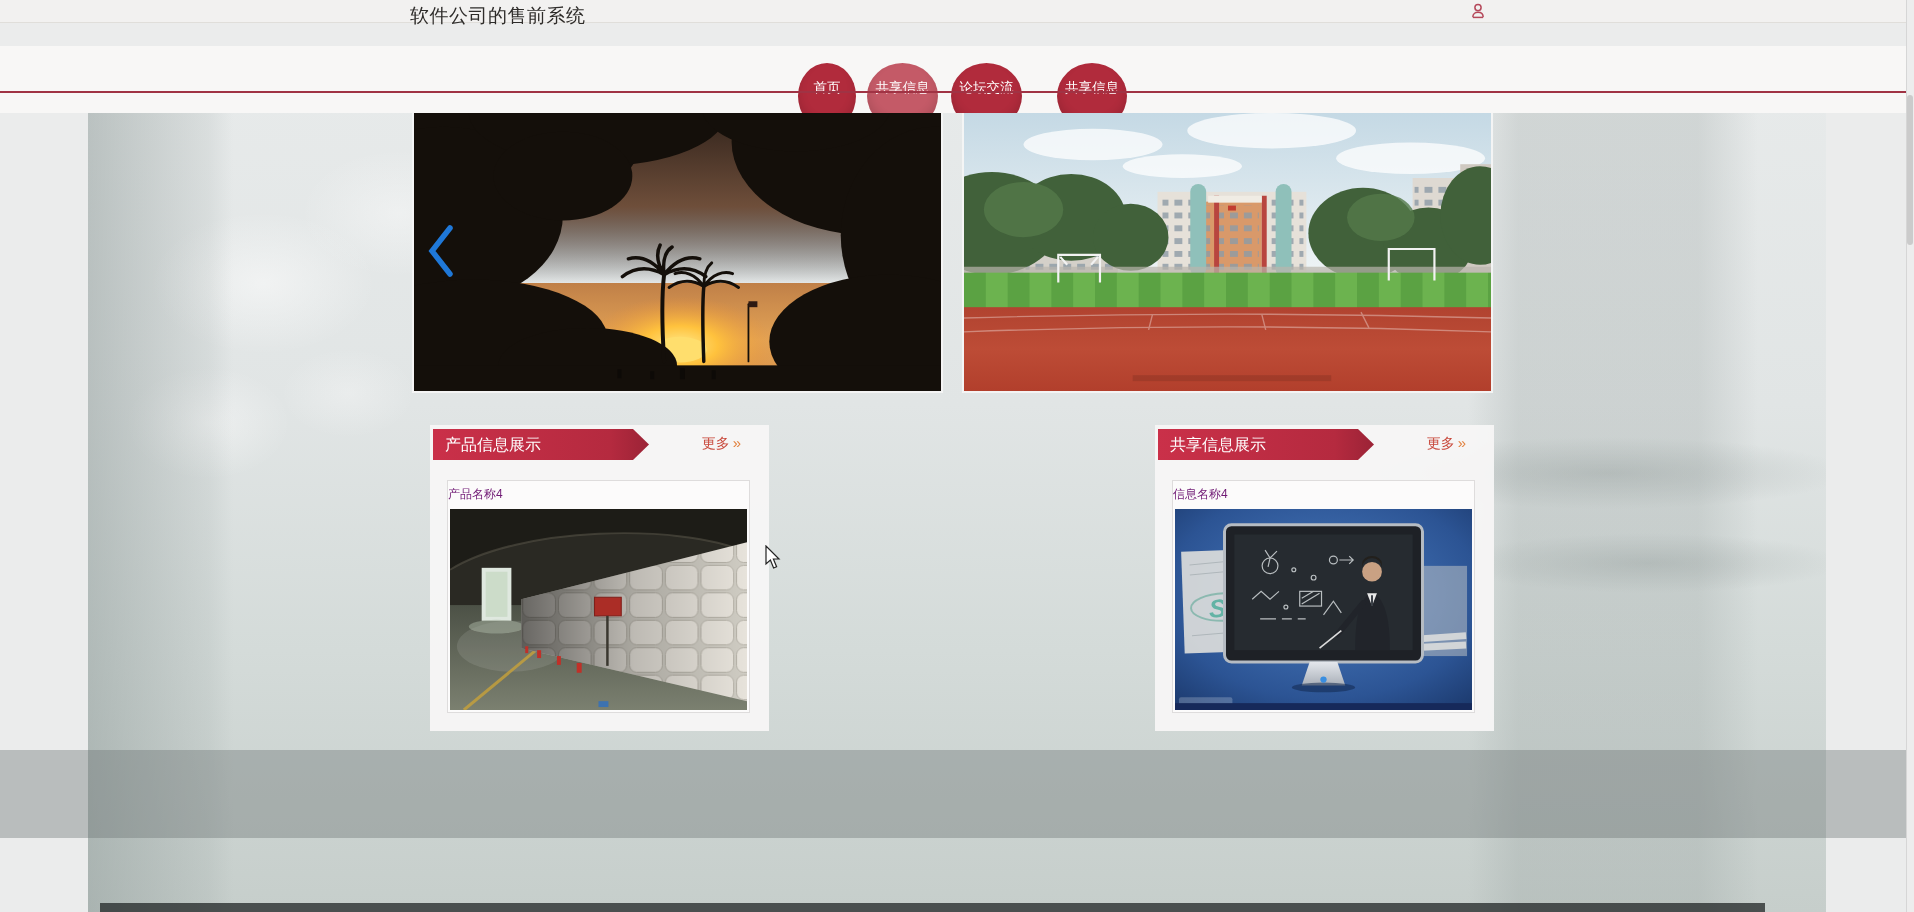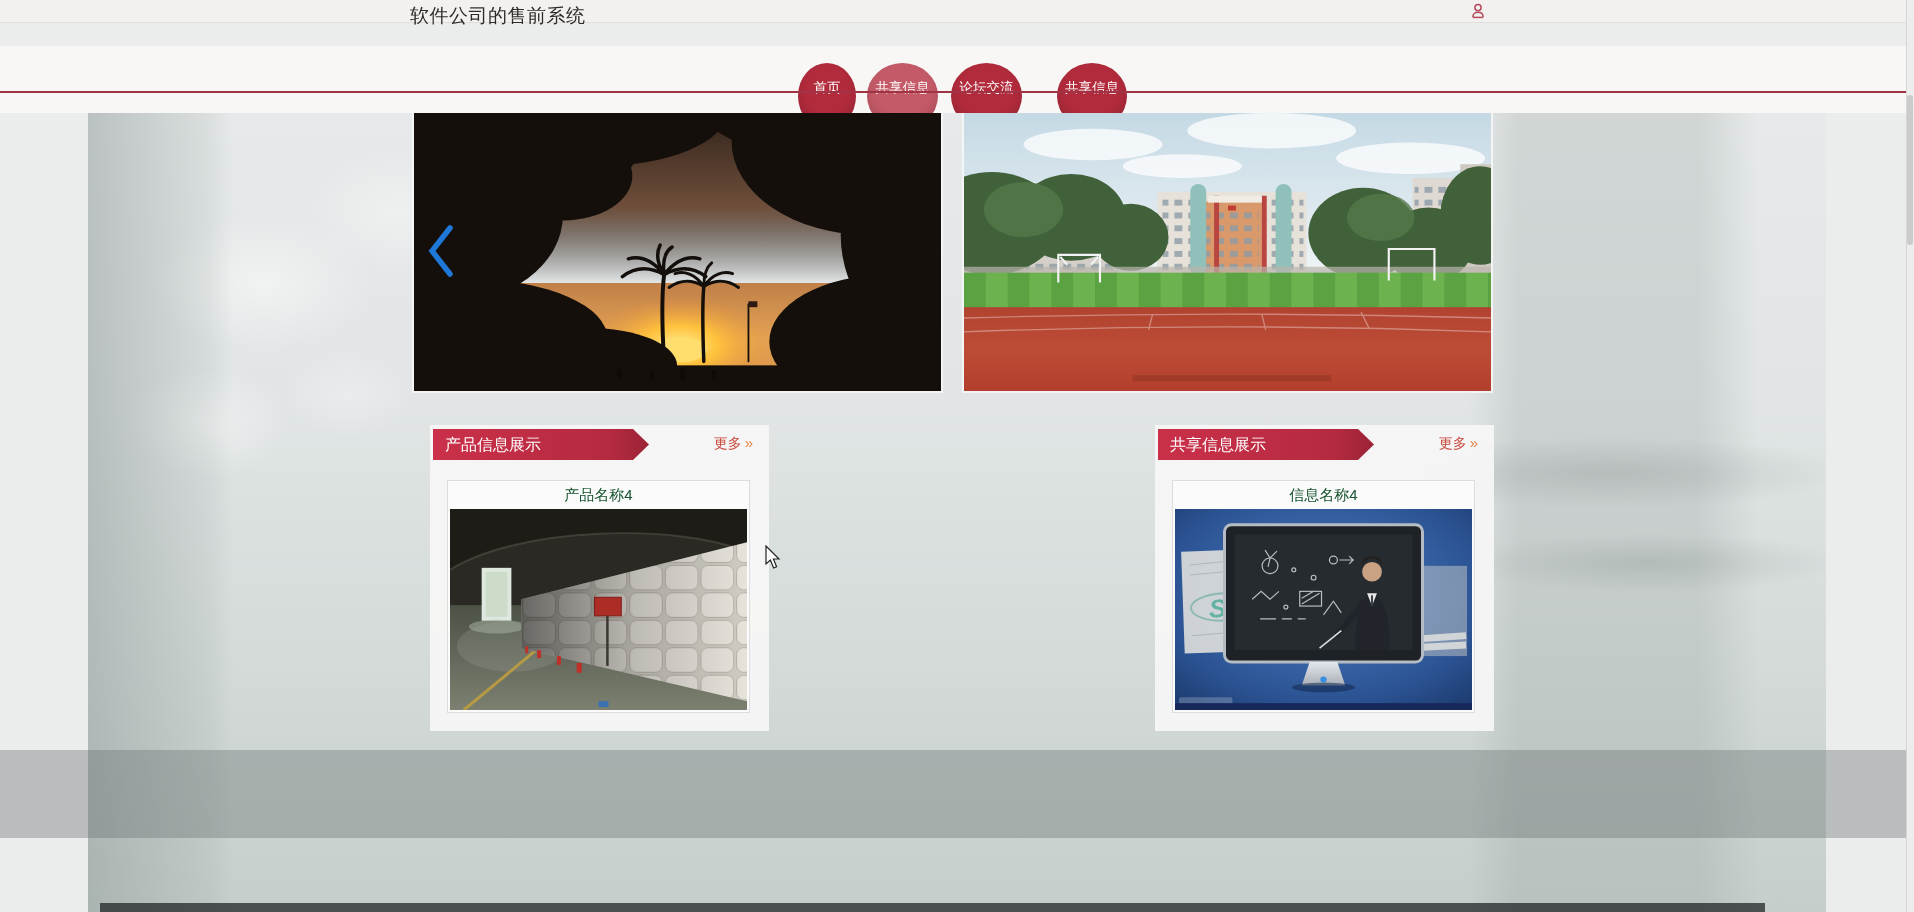--- a/index.html
+++ b/index.html
@@ -45,24 +45,24 @@
   .slide1 { left:412px; } .slide2 { left:962px; }
   .prev-btn { position:absolute; left:9px; top:116px; width:36px; height:56px; cursor:pointer; z-index:6; }
 
   
   .panel { position:absolute; top:425px; width:339px; height:306px; background:rgba(247,245,245,.95); z-index:5; }
   .panel-left { left:430px; } .panel-right { left:1155px; }
   .ribbon { position:absolute; left:3px; top:4px; width:216px; height:31px;
             background:linear-gradient(90deg,#ca3049,#b52a3f 82%,#9b2336);
             clip-path:polygon(0 0, calc(100% - 16px) 0, 100% 50%, calc(100% - 16px) 100%, 0 100%);
             color:#fff; font-size:16px; line-height:31px; padding-left:12px; }
-  .more { position:absolute; right:16px; top:9px; font-size:14px; color:#c8473a; cursor:pointer; text-decoration:none; }
+  .more { position:absolute; right:28px; top:9px; font-size:14px; color:#c8473a; cursor:pointer; text-decoration:none; }
   .more .arr { color:#e2823f; margin-left:3px; font-size:15px; }
   .card { position:absolute; left:17px; top:55px; width:303px; height:233px; background:#fcfbfb; border:1px solid #dedcdc; cursor:pointer; }
-  .card-title { height:27px; line-height:27px; text-align:center; font-size:15px; color:#14532d; }
+  .card-title { height:27px; line-height:27px; text-align:left; font-size:12px; color:#701a75; }
   .card-img { position:absolute; left:2px; top:28px; width:297px; height:201px; overflow:hidden; }
   .card-img svg { display:block; width:100%; height:100%; }
 
   
   .band { position:absolute; top:750px; left:0; width:100%; height:88px; background:rgba(106,114,114,.38); z-index:8; }
   .bottom-dark { position:absolute; left:100px; bottom:0; width:1665px; height:9px; background:rgba(38,44,44,.78); z-index:9; }
   .scroll-rail { position:absolute; right:0; top:0; width:8px; height:100%; background:#ededed; border-left:1px solid #d6d6d6; z-index:40; }
   .scroll-thumb { position:absolute; right:1px; top:95px; width:6px; height:150px; background:#cbcbcb; border-radius:3px; }
   .cursor { position:absolute; left:765px; top:545px; width:17px; height:25px; z-index:50; pointer-events:none; }
 </style>

